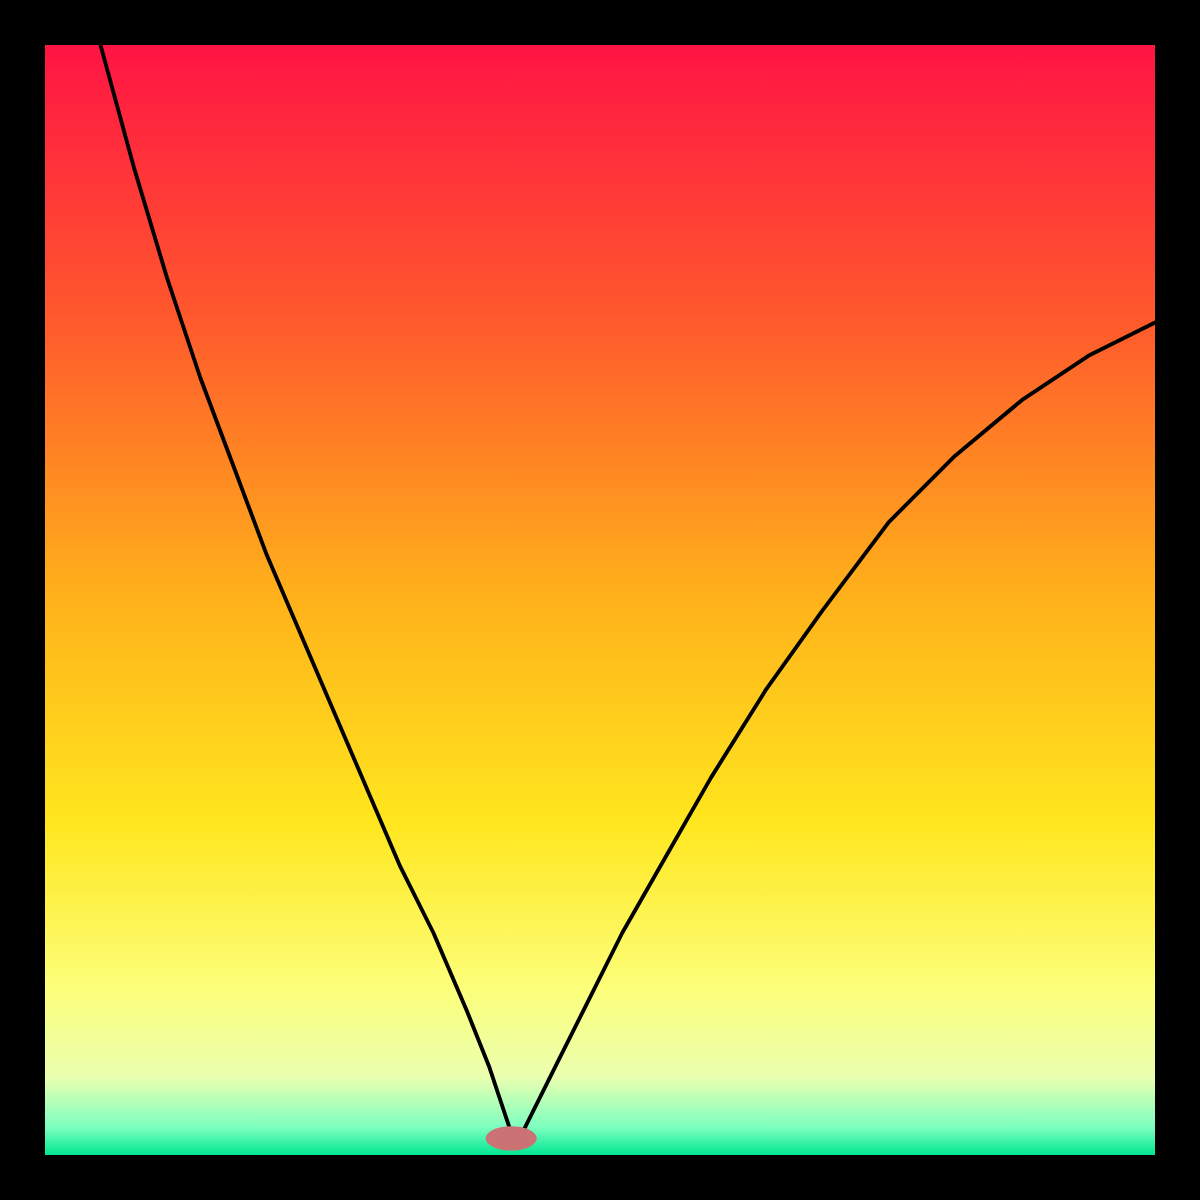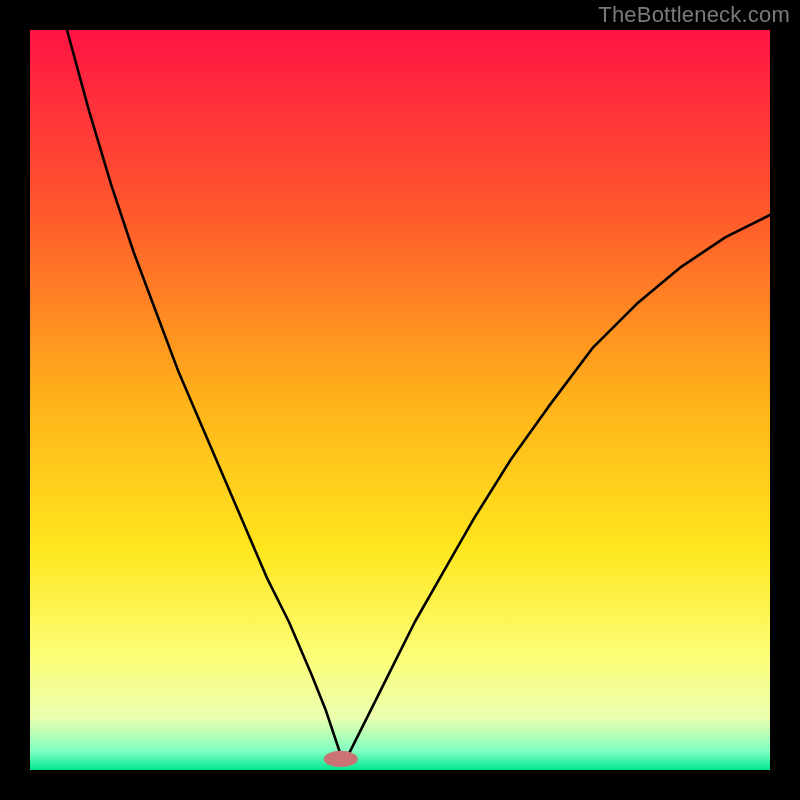--- a/index.html
+++ b/index.html
@@ -38,21 +38,20 @@
   .oval {
     fill: #cb7374;
     stroke: none;
   }
 </style>
 </head>
 <body>
 
 <div class="frame">
 
-  <div class="watermark">TheBottleneck.com</div>
 
   <svg class="plot" viewBox="0 0 100 100" preserveAspectRatio="none">
     <defs>
       <linearGradient id="bg-grad" x1="0" y1="0" x2="0" y2="1">
           <stop offset="0%" stop-color="#ff1444"></stop>
           <stop offset="25%" stop-color="#ff5a2c"></stop>
           <stop offset="50%" stop-color="#ffb21a"></stop>
           <stop offset="70%" stop-color="#ffe61e"></stop>
           <stop offset="85%" stop-color="#fcff7a"></stop>
           <stop offset="93%" stop-color="#eaffb0"></stop>

